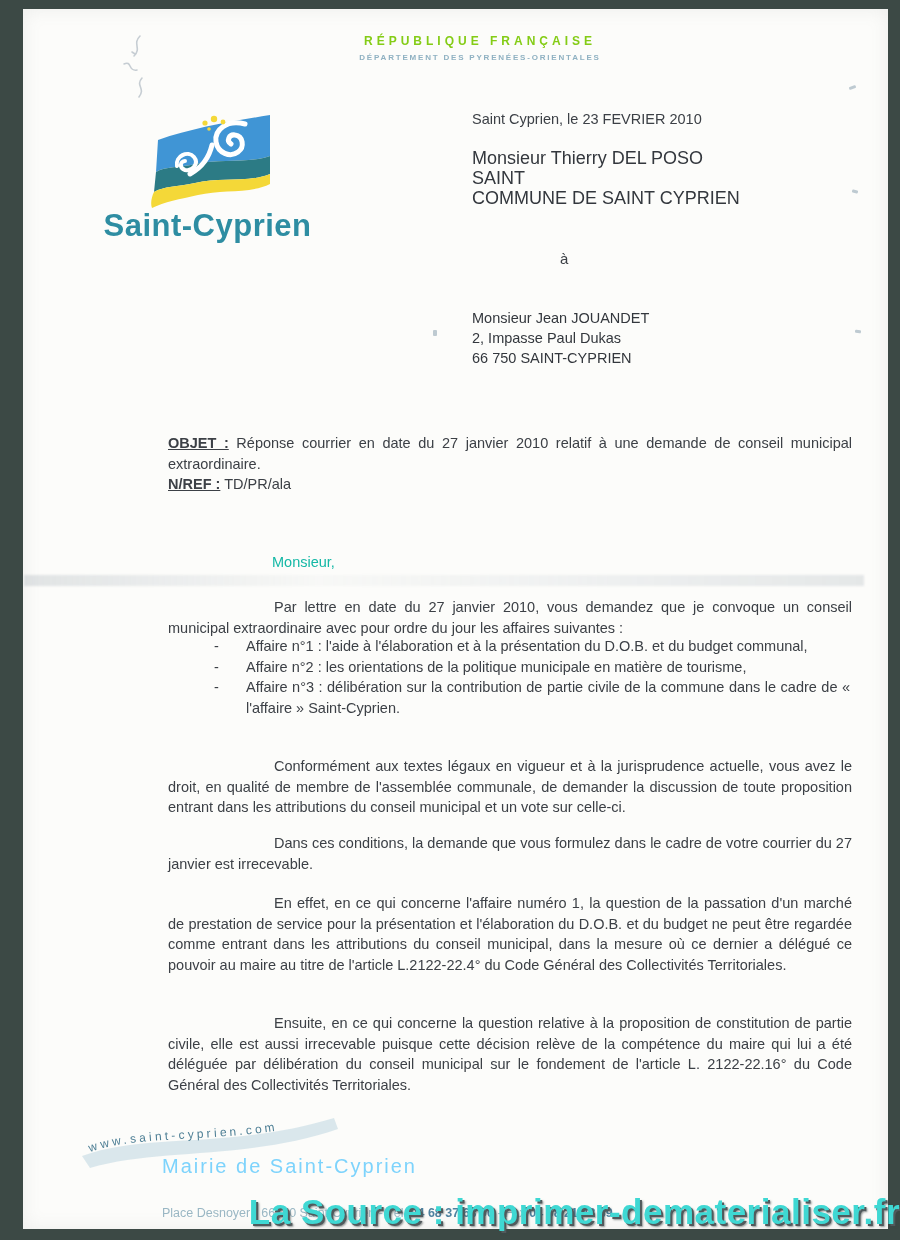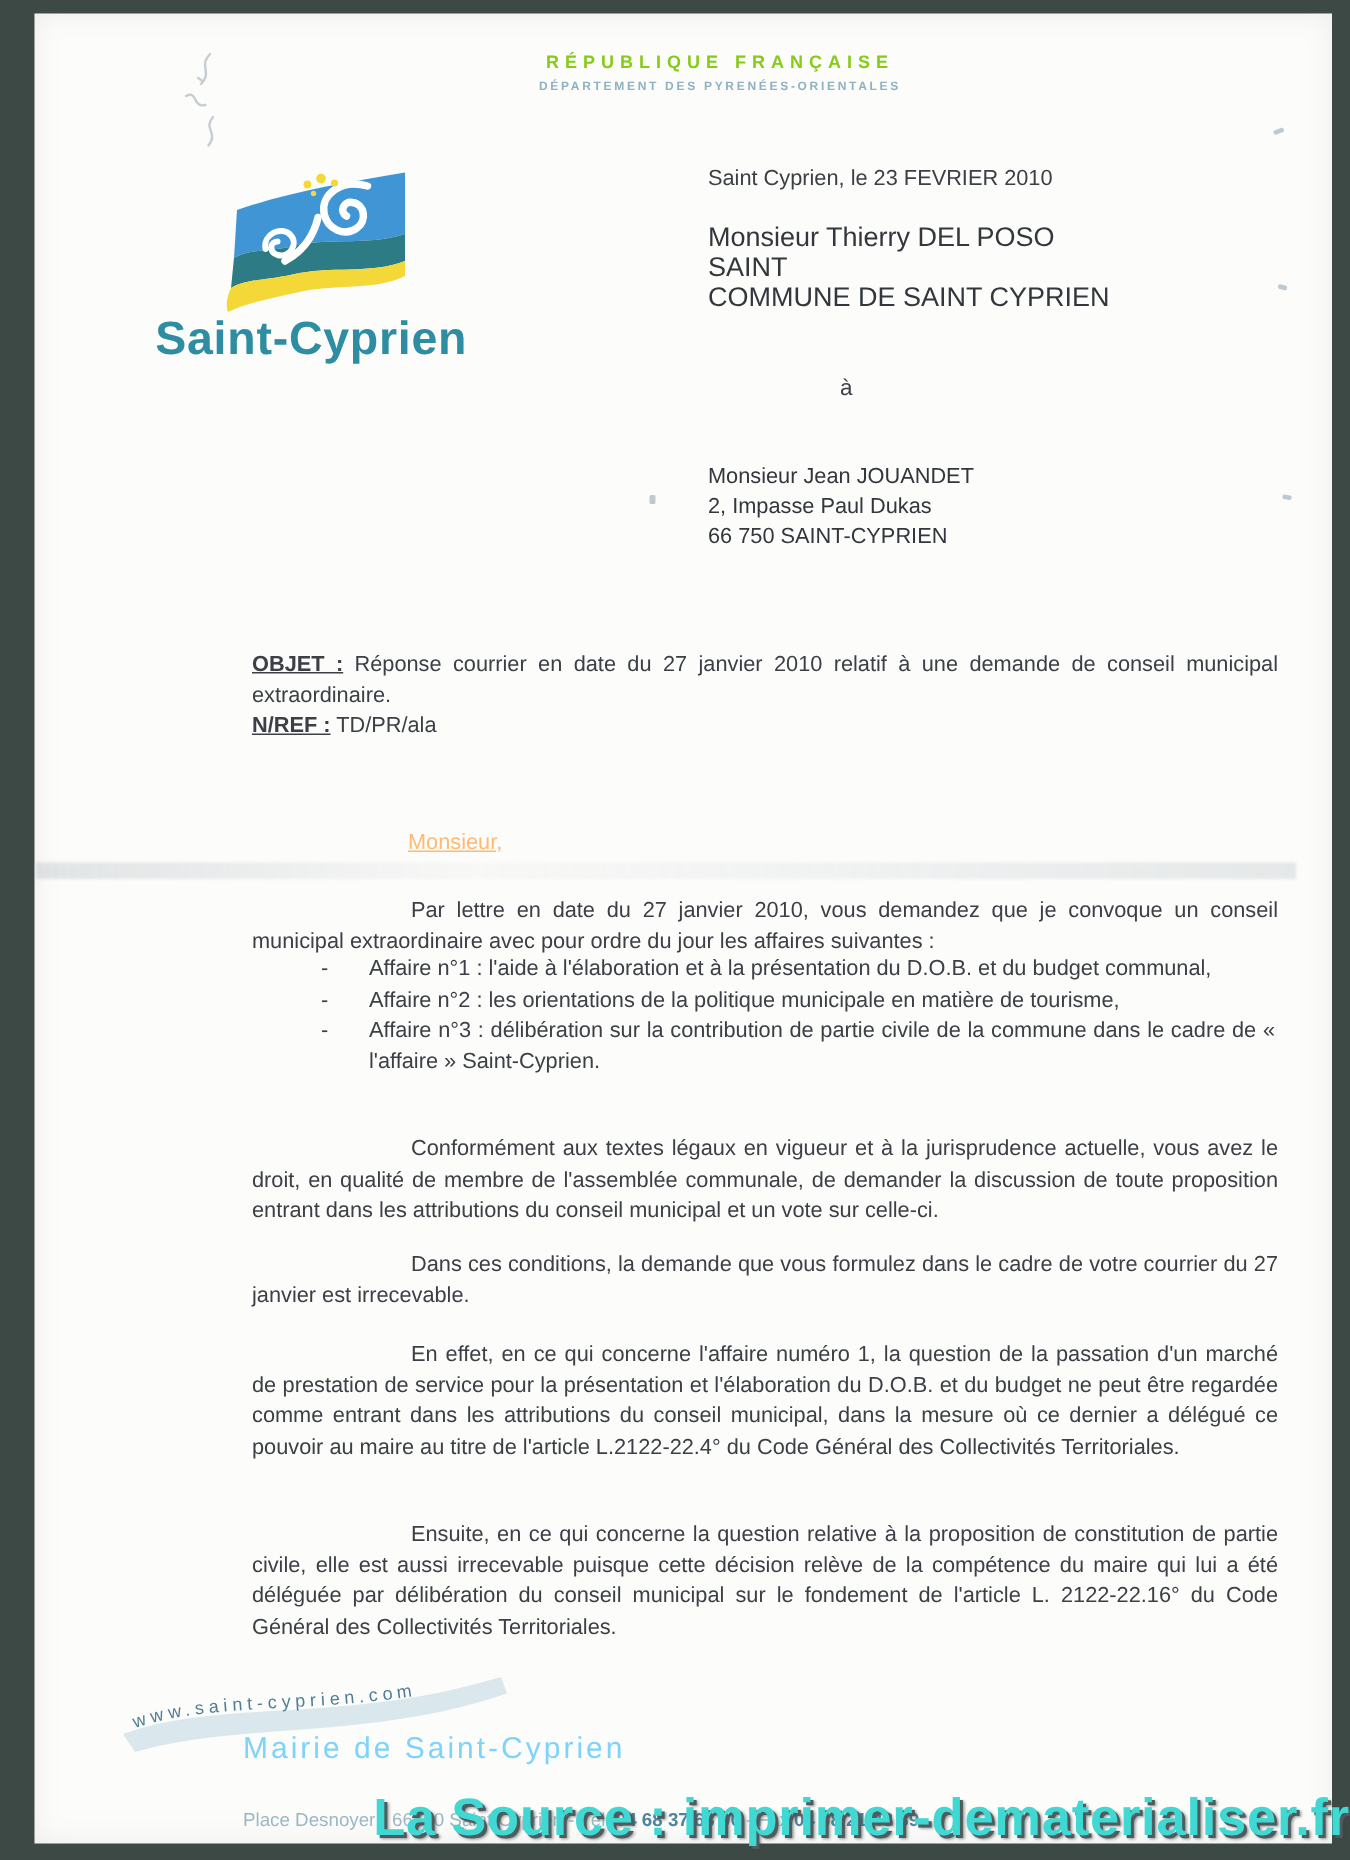--- a/index.html
+++ b/index.html
@@ -30,21 +30,21 @@
   .sender   { left:472px; top:148px; font-size:18px; line-height:20px; color:#33373d; }
   .to-sep   { left:560px; top:250px; font-size:15px; color:#3c4046; }
   .recipient{ left:472px; top:308px; font-size:14.5px; line-height:20px; color:#33373d; }
 
   
   .refblock { left:168px; top:433px; width:684px; font-size:14.5px; line-height:20.5px;
               color:#3c4046; text-align:justify; }
   .u-label { font-weight:bold; text-decoration:underline; }
 
   
-  .salutation { left:272px; top:554px; font-size:14.5px; color:#fdba74;text-decoration:underline; }
+  .salutation { left:272px; top:554px; font-size:14.5px; color:#14b8a6; }
   .para { left:168px; width:684px; font-size:14.5px; line-height:20.5px;
           text-align:justify; color:#3c4046; }
   .indent { text-indent:106px; }
   .p1 { top:597px; } .p2 { top:756px; } .p3 { top:833px; } .p4 { top:893px; } .p5 { top:1013px; }
 
   .bullets { left:214px; top:636px; width:638px; font-size:14.5px; line-height:20.5px; color:#3c4046; }
   .bullet { display:flex; }
   .bullet .dash { width:32px; flex:none; }
   .bullet .btxt { width:604px; text-align:justify; }
 

